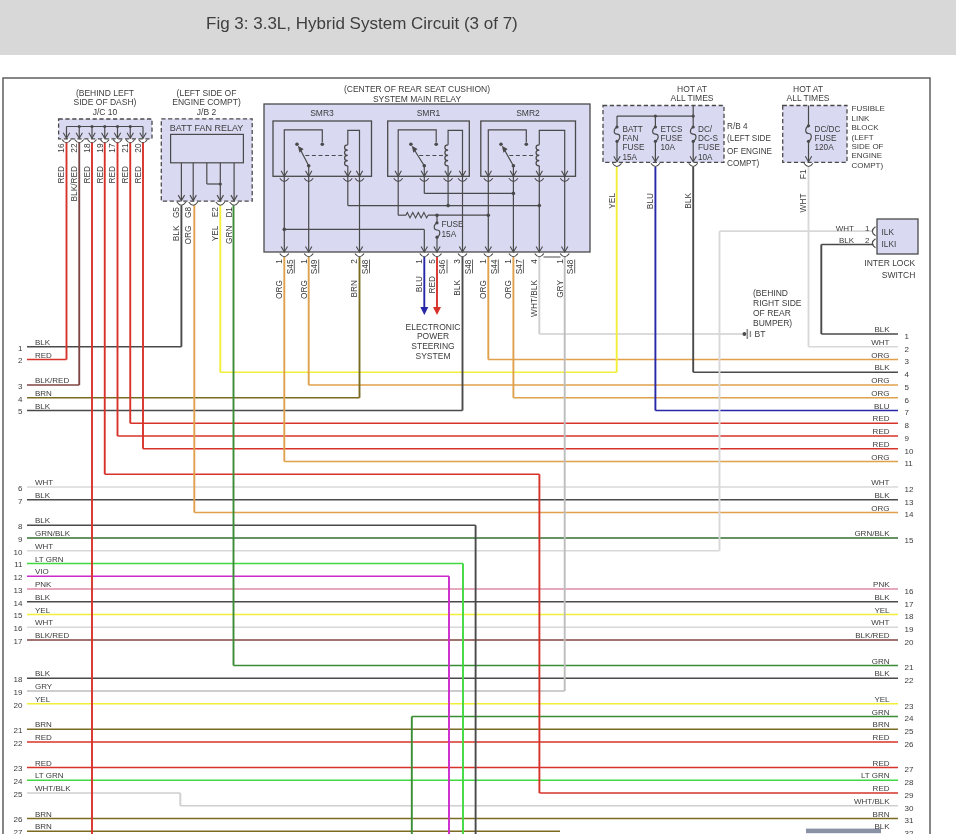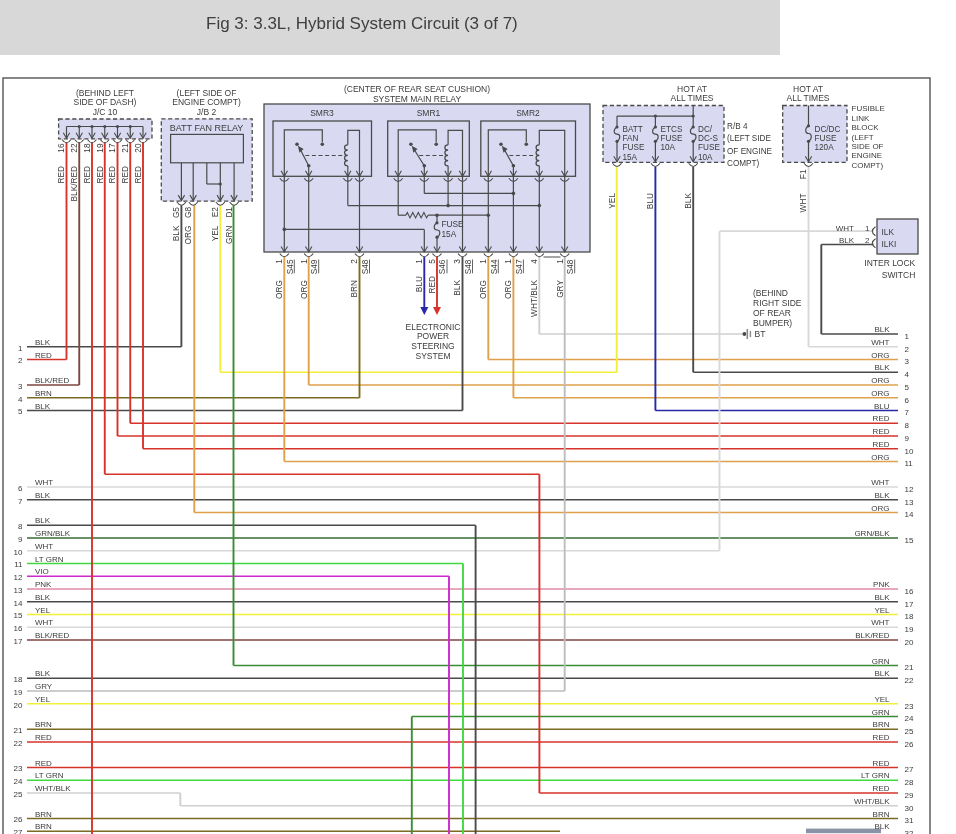--- a/index.html
+++ b/index.html
@@ -1,14 +1,14 @@
 <!DOCTYPE html>
 <html><head><meta charset="utf-8"><style>
 html,body{margin:0;padding:0;background:#ffffff;width:956px;height:834px;overflow:hidden}
-.hdr{position:absolute;left:0;top:0;width:780px;height:55px;background:#d8d8d8;
+.hdr{position:absolute;left:0;top:0;width:956px;height:55px;background:#d8d8d8;
  font-family:"Liberation Sans",sans-serif;color:#3f3f3f}
 .hdr span{position:absolute;left:206px;top:14px;font-size:17px}
 svg{position:absolute;left:0;top:0}
 text{font-family:"Liberation Sans",sans-serif}
 </style></head><body>
 <div class="hdr">
     <span>Fig 3: 3.3L, Hybrid System Circuit (3 of 7)</span>
   </div>
 <svg width="956" height="834" viewBox="0 0 956 834">
 <rect x="3" y="78" width="927" height="762" fill="none" stroke="#5f5f5f" stroke-width="1.5"></rect>

